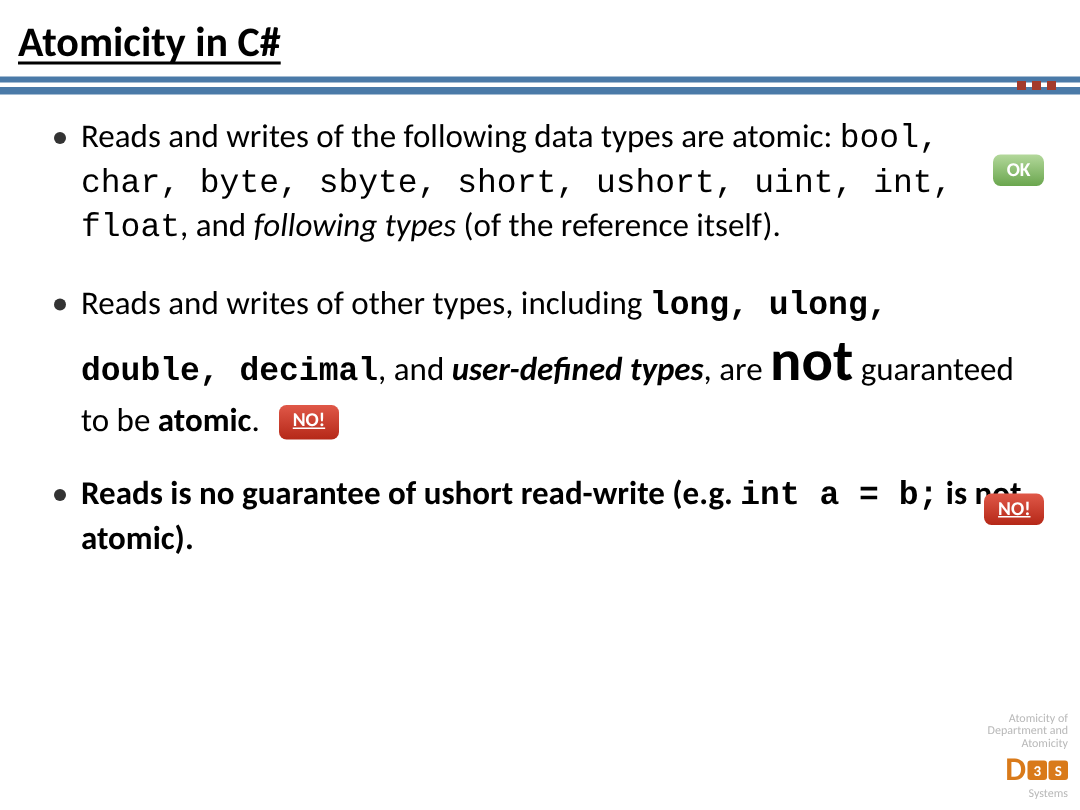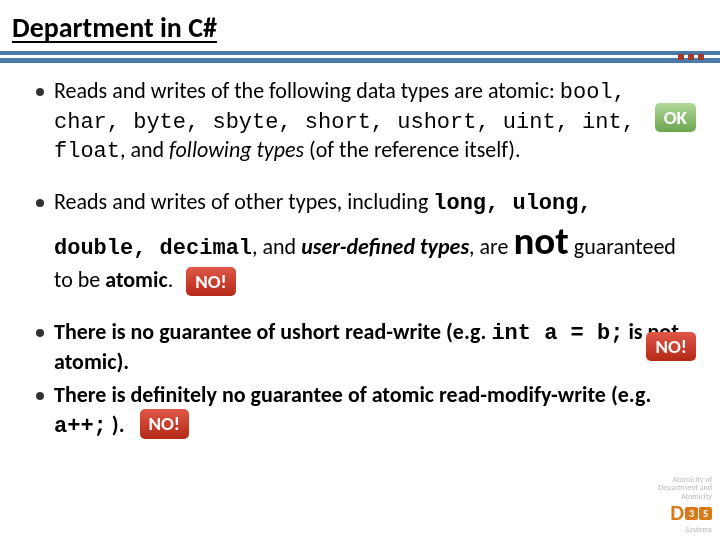--- a/index.html
+++ b/index.html
@@ -57,34 +57,35 @@
     flex: 1;
   }
   .mono { font-family: "Courier New", monospace; font-weight: 700; }
   .mono-plain { font-family: "Courier New", monospace; }
   .bold { font-weight: 700; text-align: center; }
   .ital { font-style: italic; }
   .big-not { font-size: 39px; font-weight: 700; }
   .badge {
     display: inline-block;
     border-radius: 5px;
-    font-size: 19px;
+    font-size: 13px;
     padding: 3px 9px;
     font-weight: 700;
     vertical-align: middle;
   }
   .badge-ok {
     background: linear-gradient(#b3d89b,#6aa64e);
     color: #fff;
     position: absolute;
     right: -6px; top: 26px;
   }
   .badge-no {
     background: linear-gradient(#e05848,#b52818);
     color: #fff;
+    text-decoration: underline;
   }
   .badge-no.inline1 { margin-left: 8px; }
   .badge-no.abs1 { position: absolute; right: -6px; top: 14px; }
   .badge-no.abs2 { margin-left: 10px; vertical-align: 2px; }
   .footer-logo {
     position: absolute;
     right: 8px; bottom: 6px;
     text-align: right;
     font-size: 8px;
     color: #b9b9b9;
@@ -107,21 +108,21 @@
     color: #fff;
     font-size: 10px;
     font-weight: 700;
     display: flex; align-items: center; justify-content: center;
     border-radius: 2px;
   }
 </style>
 </head>
 <body>
 
-<div class="title">Department in C#</div>
+<div class="title">Atomicity in C#</div>
 <div class="rule-wrap">
   <div class="rule1"></div>
   <div class="rule2"></div>
 </div>
 <div class="dots-tr">
   <span></span>
     <span></span>
     <span></span>
 </div>
 
@@ -139,32 +140,25 @@
     <div class="bullet"></div>
     <div class="body-text">
       <span>Reads and writes of other types, including </span><span class="mono">long, ulong, double, decimal</span><span>, and </span><span class="bold ital">user-defined types</span><span>, are </span><span class="big-not">not</span><span> guaranteed to be </span><span class="bold">atomic</span><span>.</span>
       <span class="badge badge-no inline1">NO!</span>
     </div>
   </div>
 
   <div class="bullet-item tight">
     <div class="bullet"></div>
     <div class="body-text">
-      <span class="bold">There is </span><span class="bold">no guarantee of ushort read-write</span><span class="bold"> (e.g. </span><span class="mono">int a = b;</span><span class="bold"> is not atomic).</span>
+      <span class="bold">Reads is </span><span class="bold">no guarantee of ushort read-write</span><span class="bold"> (e.g. </span><span class="mono">int a = b;</span><span class="bold"> is not atomic).</span>
     </div>
     <span class="badge badge-no abs1">NO!</span>
   </div>
 
-  <div class="bullet-item">
-    <div class="bullet"></div>
-    <div class="body-text">
-      <span class="bold">There is definitely </span><span class="bold">no guarantee of atomic read-modify-write</span><span class="bold"> (e.g. </span><span class="mono">a++;</span><span class="bold"> ).</span>
-      <span class="badge badge-no abs2">NO!</span>
-    </div>
-  </div>
 
 </div>
 
 <div class="footer-logo">
   <div>Atomicity of</div>
   <div>Department and</div>
   <div>Atomicity</div>
   <div class="d3s">
     <span class="d">D</span>
     <span class="cube">3</span>

